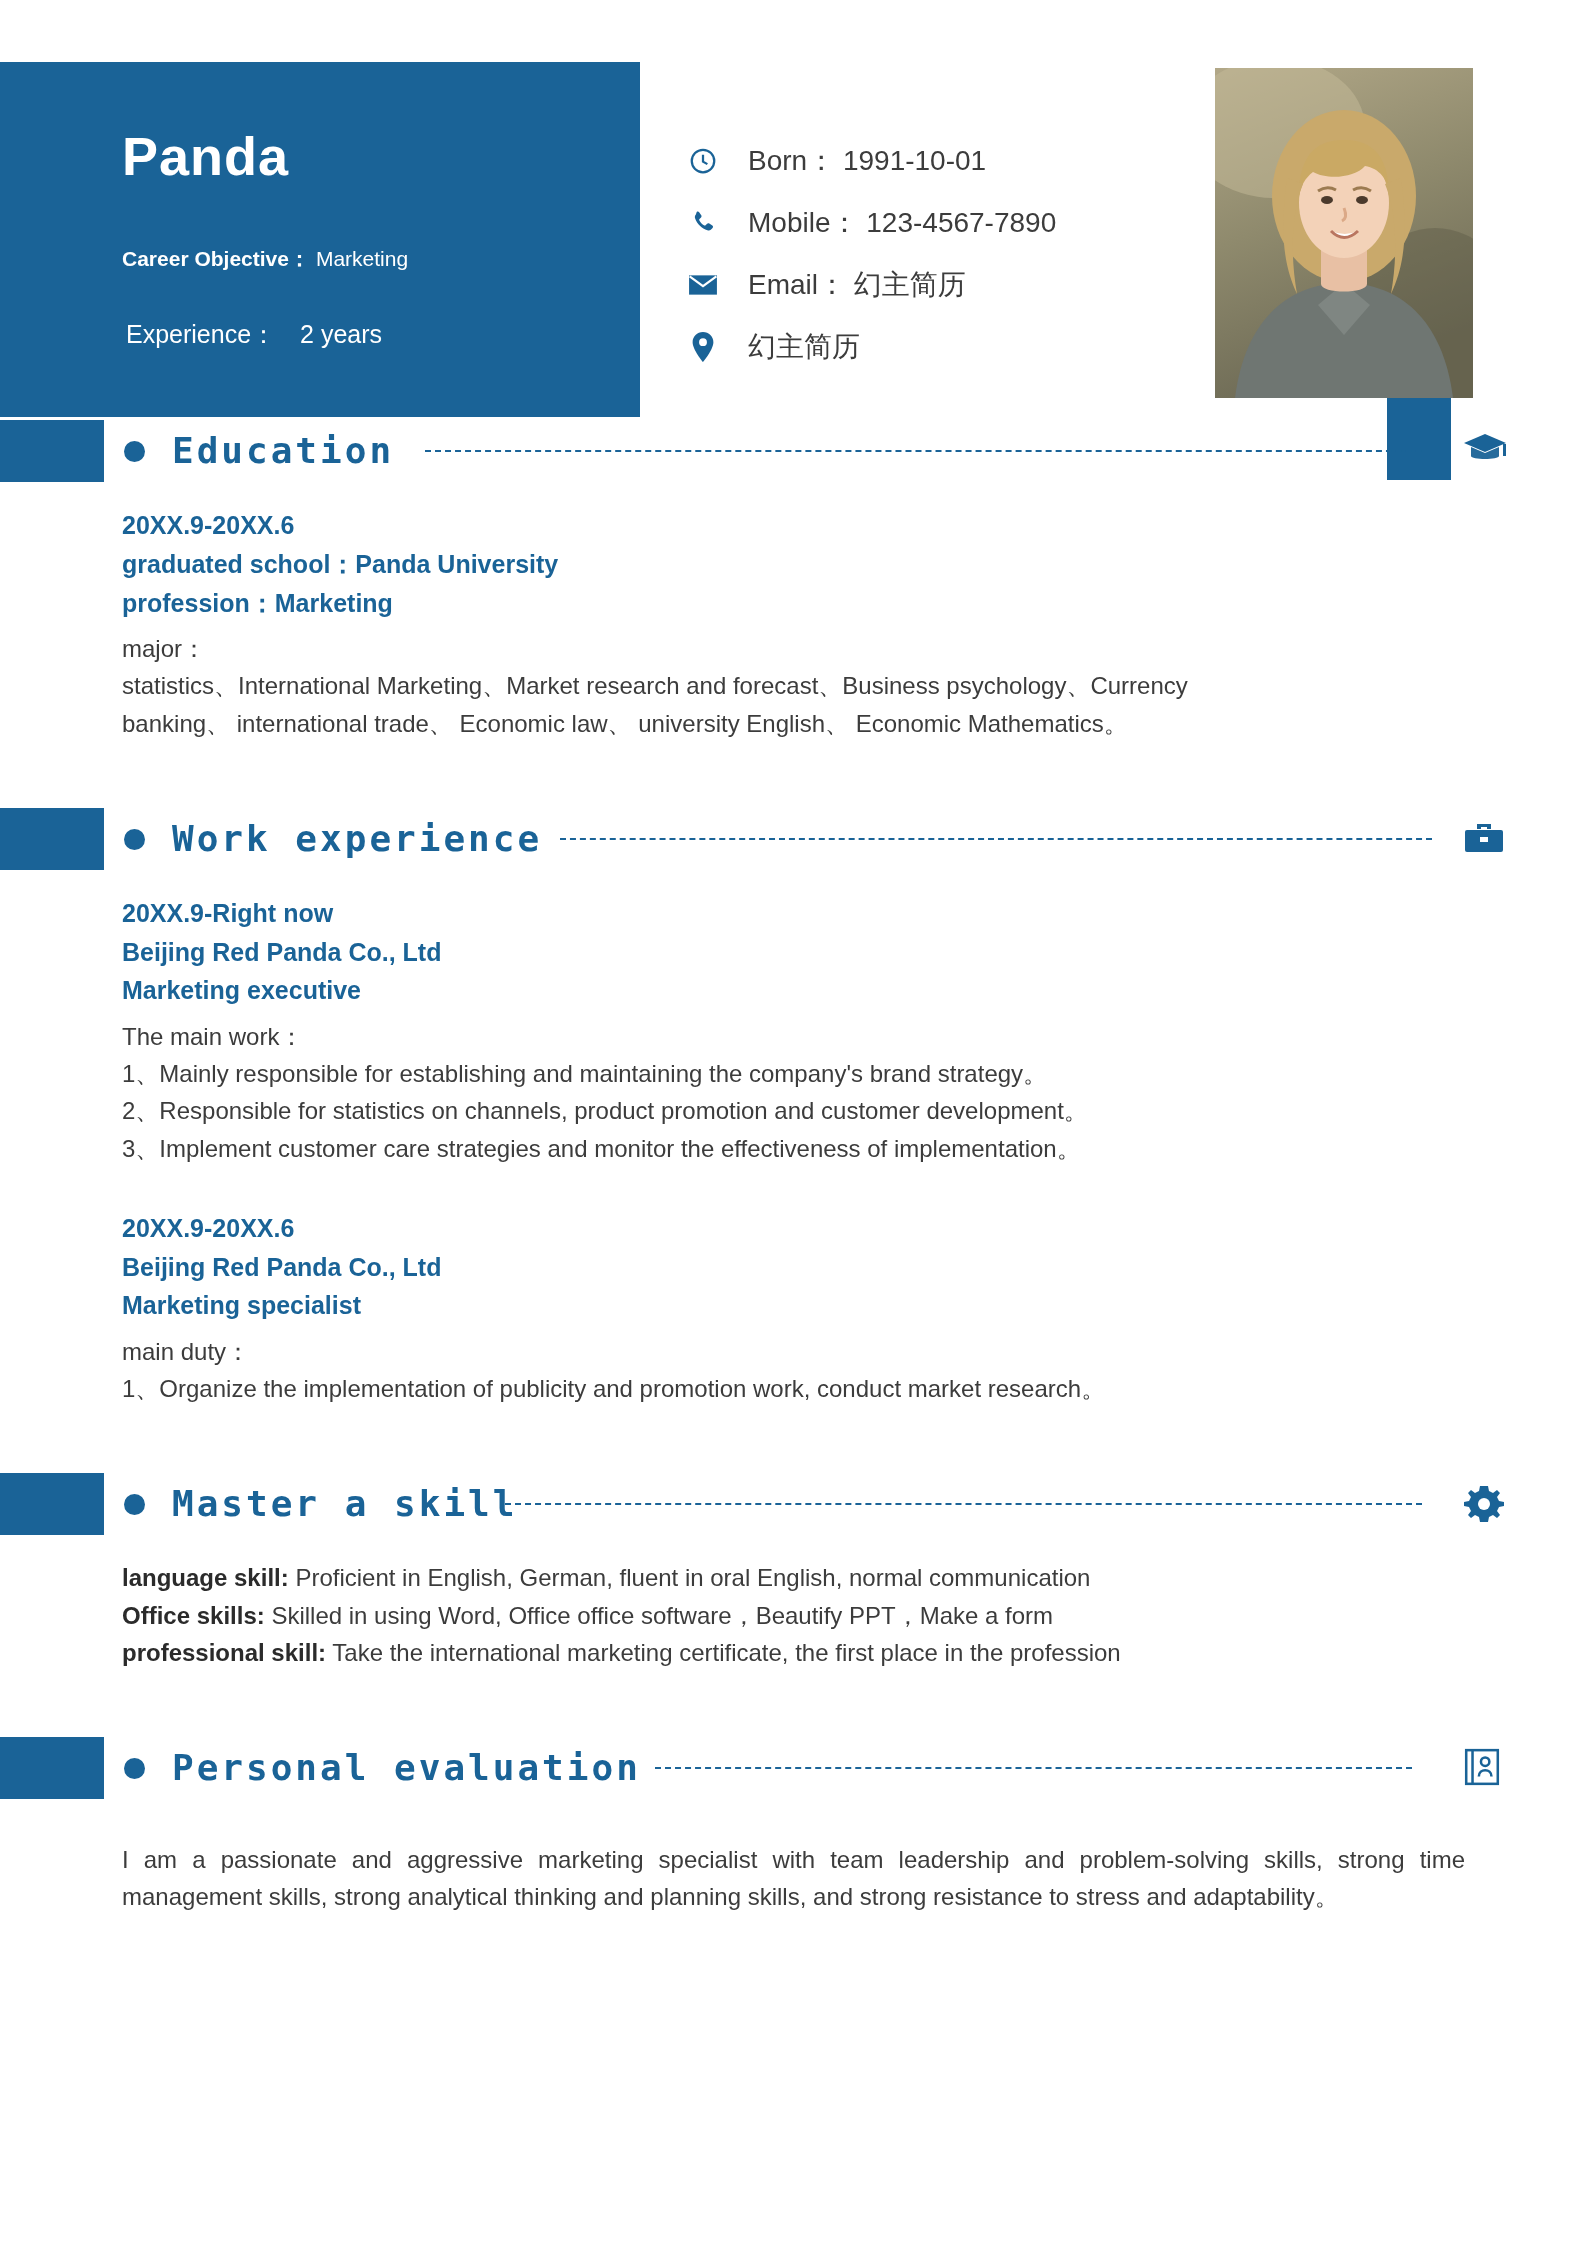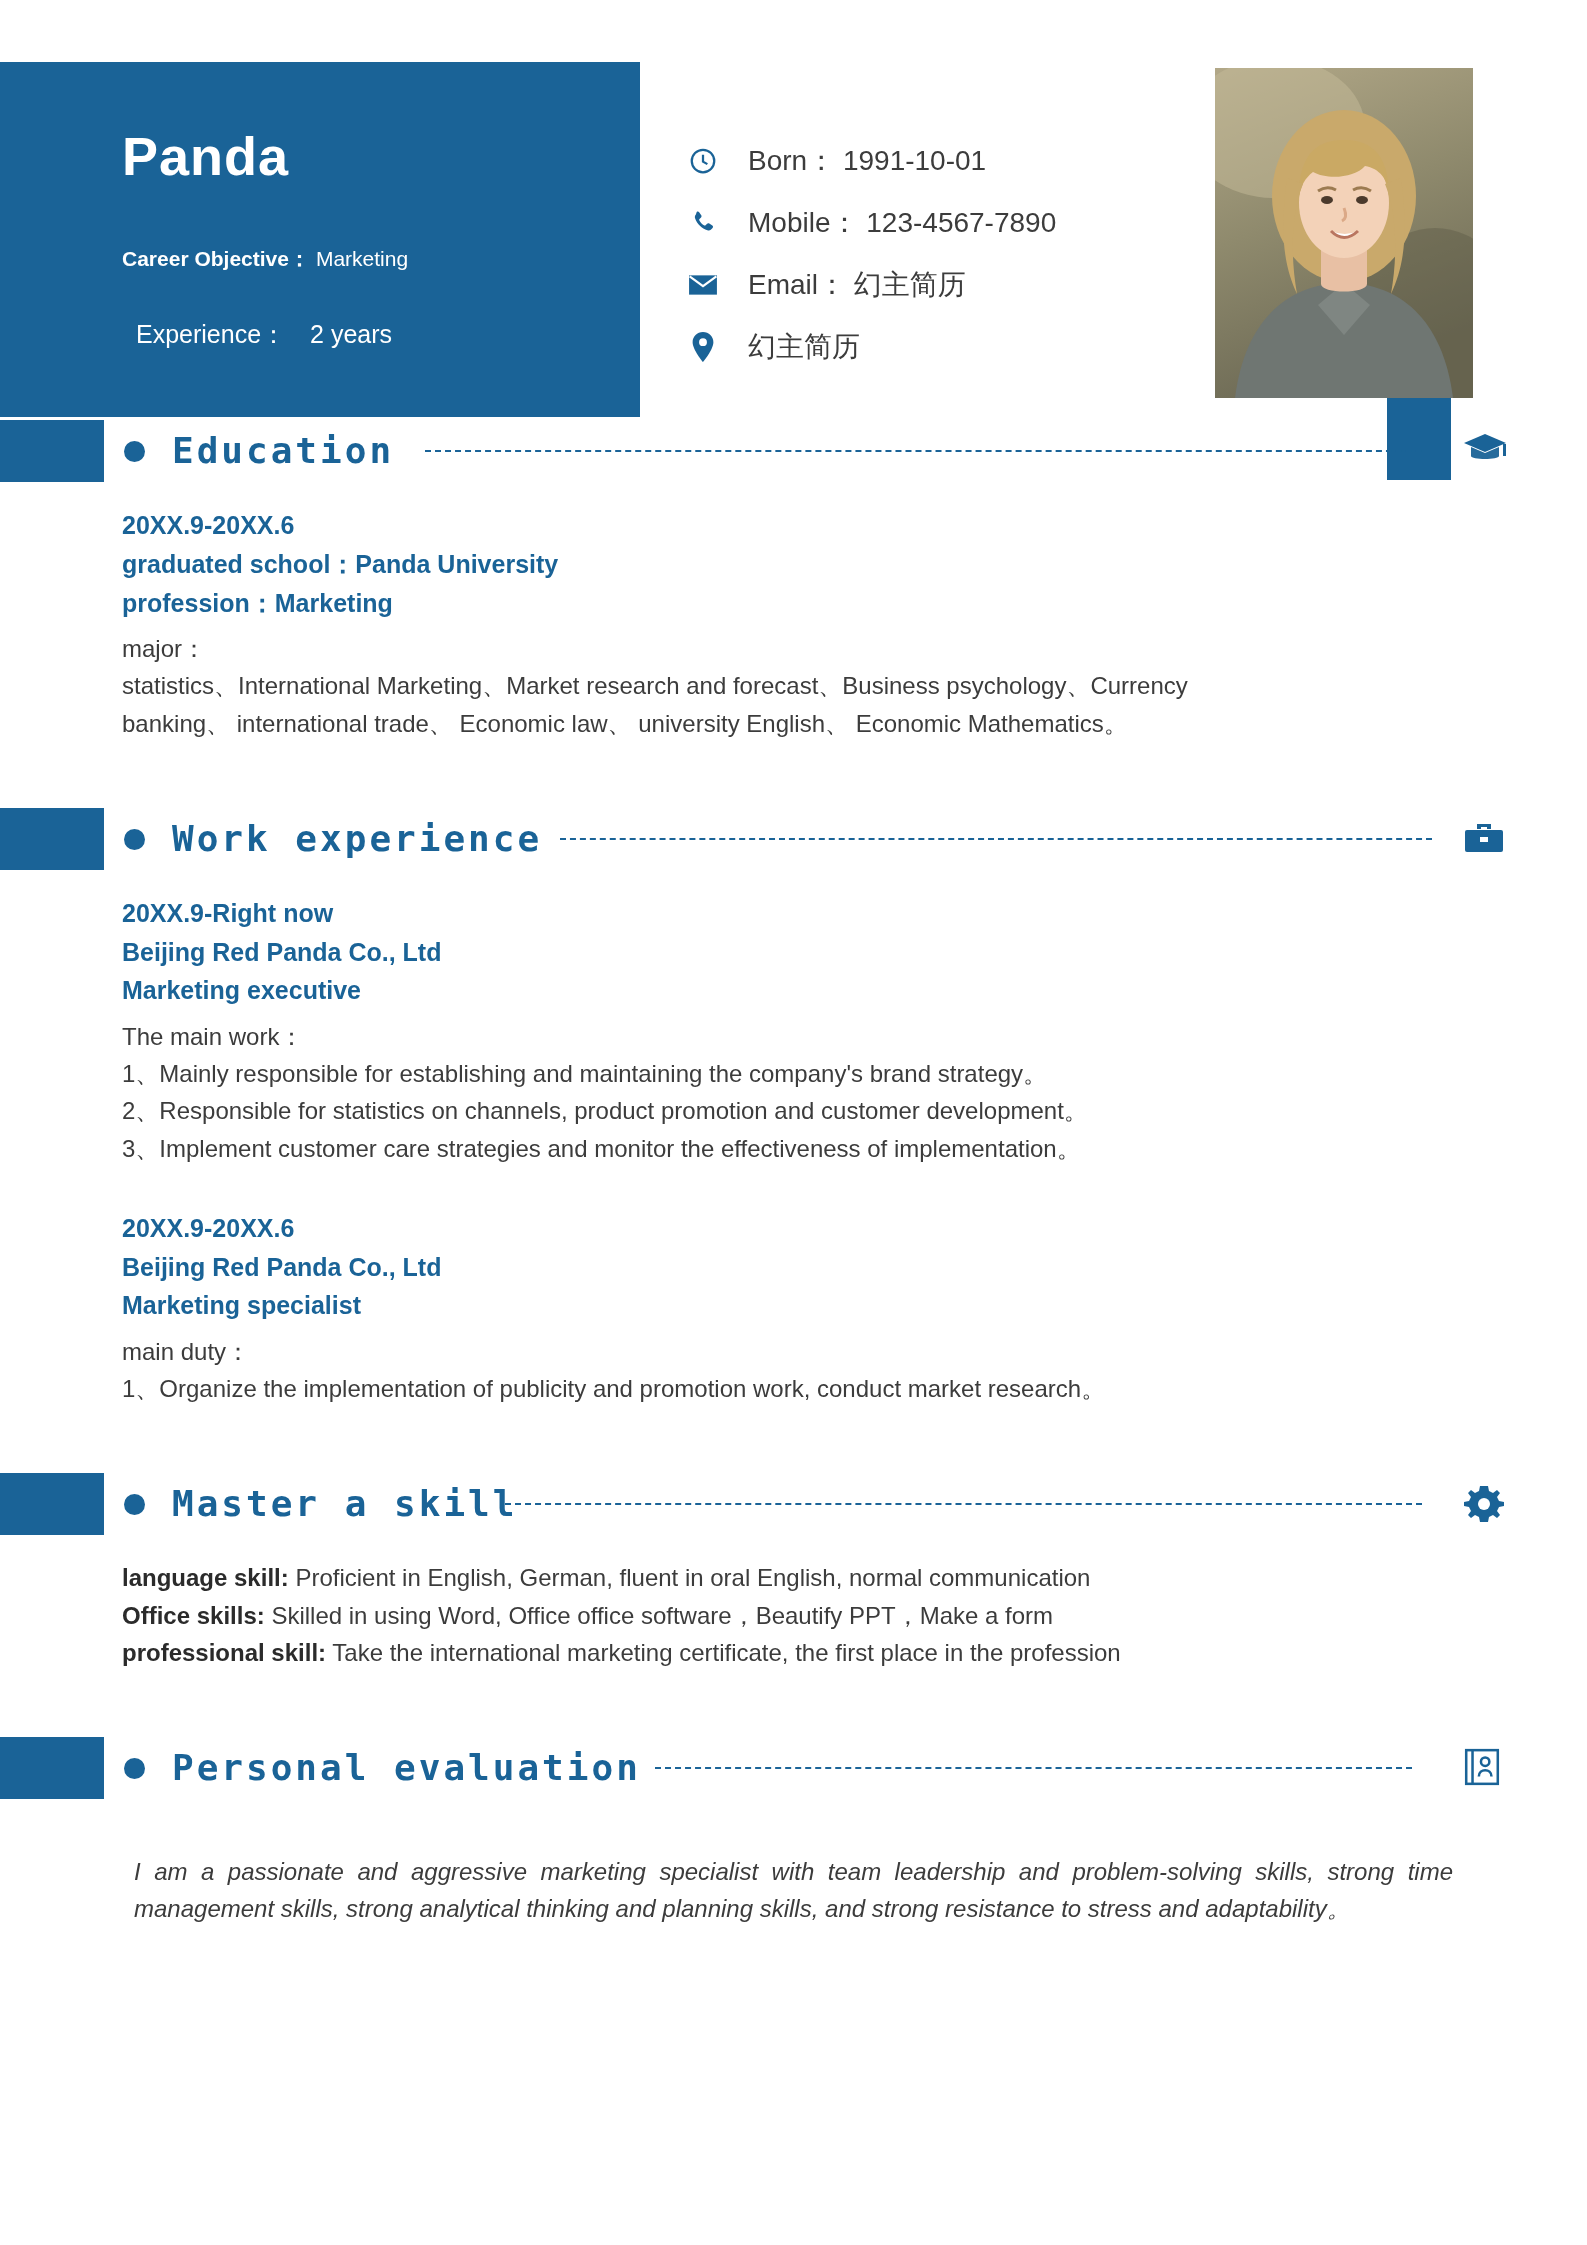--- a/index.html
+++ b/index.html
@@ -44,21 +44,21 @@
     top: 245px;
     color: #ffffff;
     font-size: 21px;
     white-space: nowrap;
   }
   .objective-row .lbl { font-weight: bold; }
   .objective-row .val { font-weight: normal; margin-left: 6px; }
 
   .experience-row {
     position: absolute;
-    left: 136px;
+    left: 126px;
     top: 318px;
     color: #ffffff;
     font-size: 25px;
     white-space: nowrap;
   }
   .experience-row .val { margin-left: 24px; }
 
   .contact-list {
     position: absolute;
     left: 686px;
@@ -182,22 +182,21 @@
   .meta-row.edu .meta-b { width: 630px; }
 
   .para { margin: 0; }
   .list-line { margin: 0; }
 
   .skills-line { margin: 0; }
   .skills-line .k { font-weight: bold; color: #2b2b2b; }
 
   .eval-text {
     text-align: justify;
-    margin: 12px;
-    font-style: italic;
+    margin: 0;
   }
 
   .gap-sm { height: 24px; }
   .gap-md { height: 42px; }
   .gap-lg { height: 66px; }
 </style>
 </head>
 <body>
 
 <div class="header">

